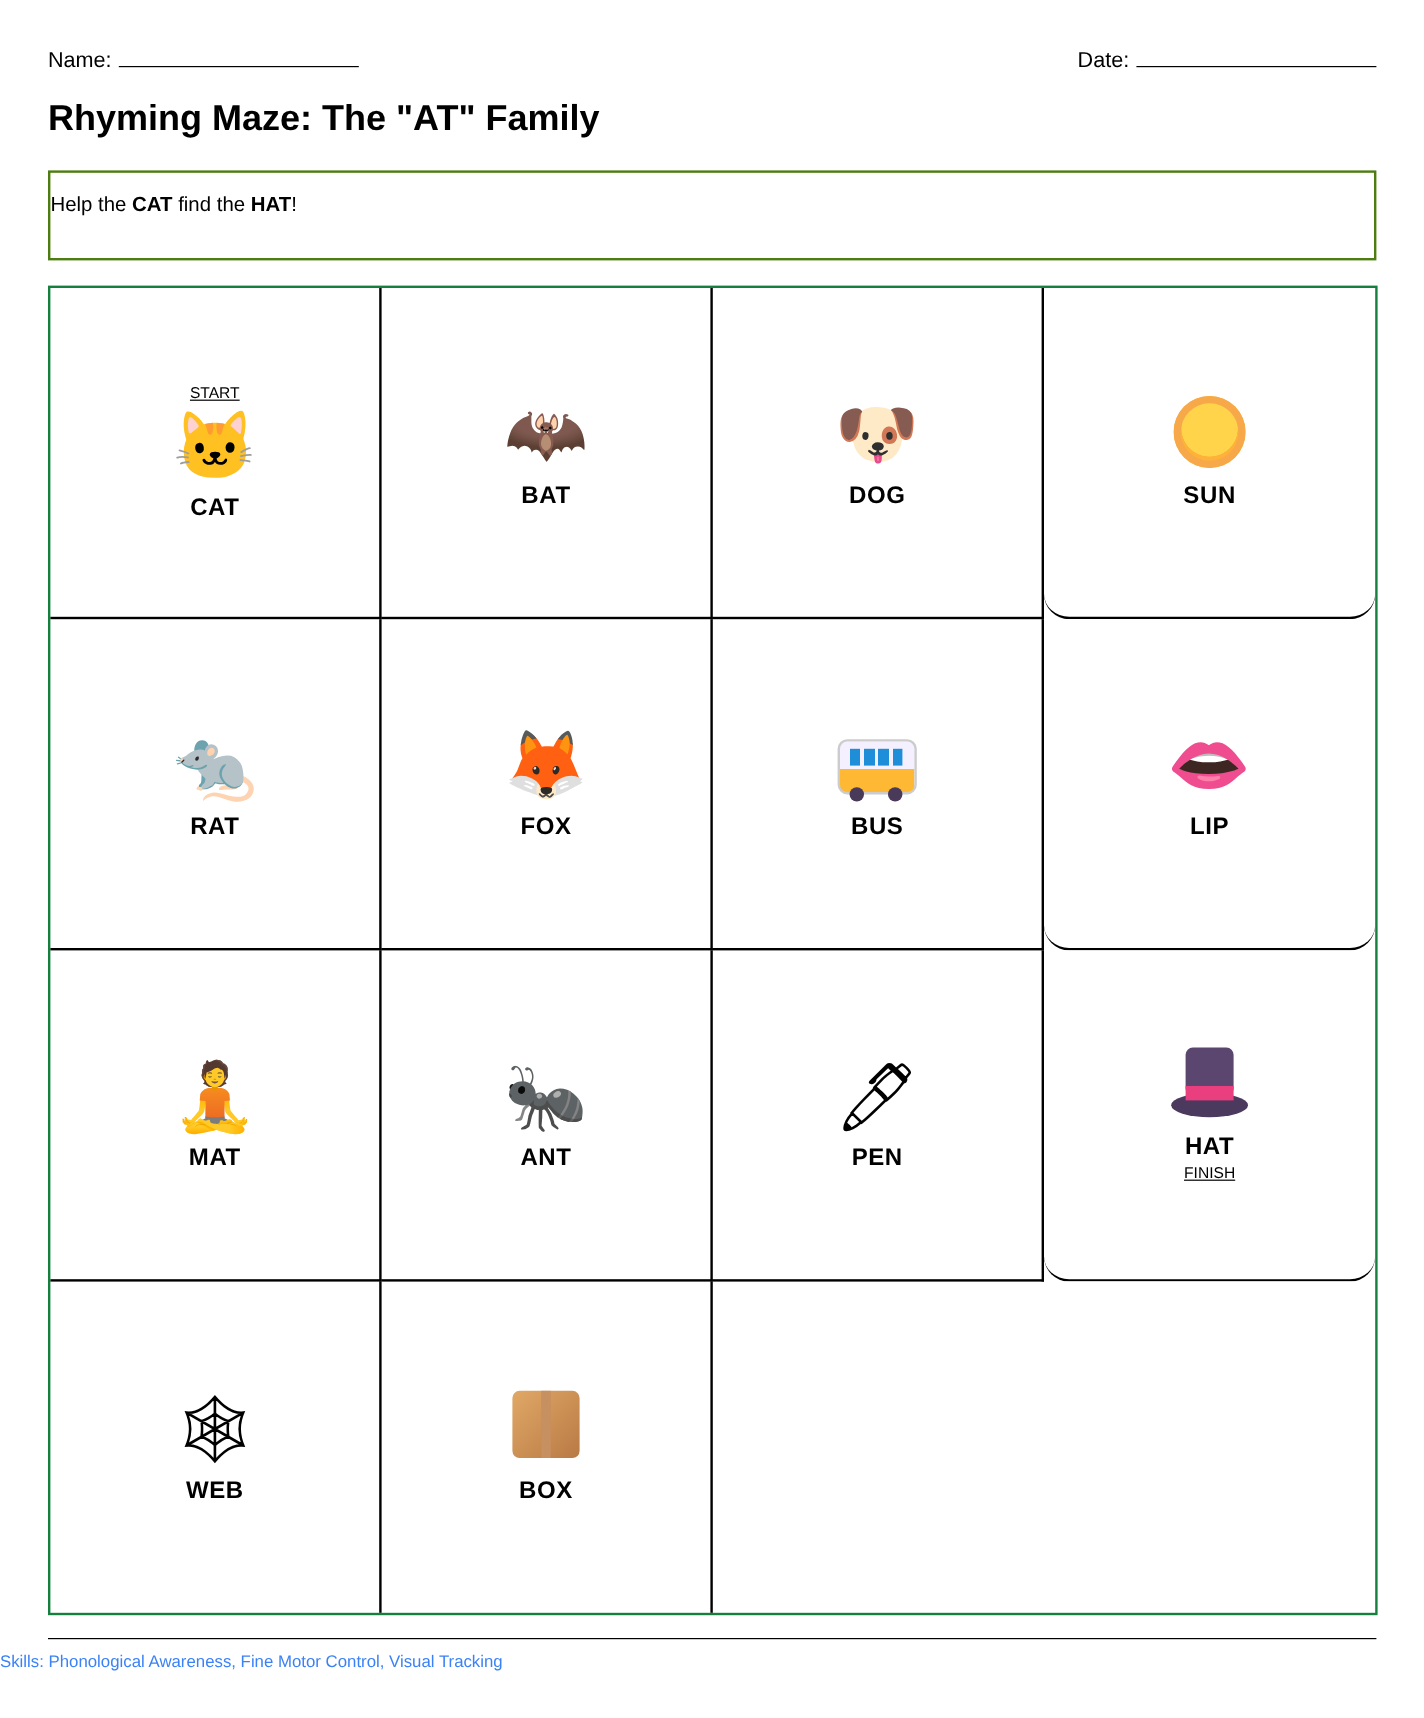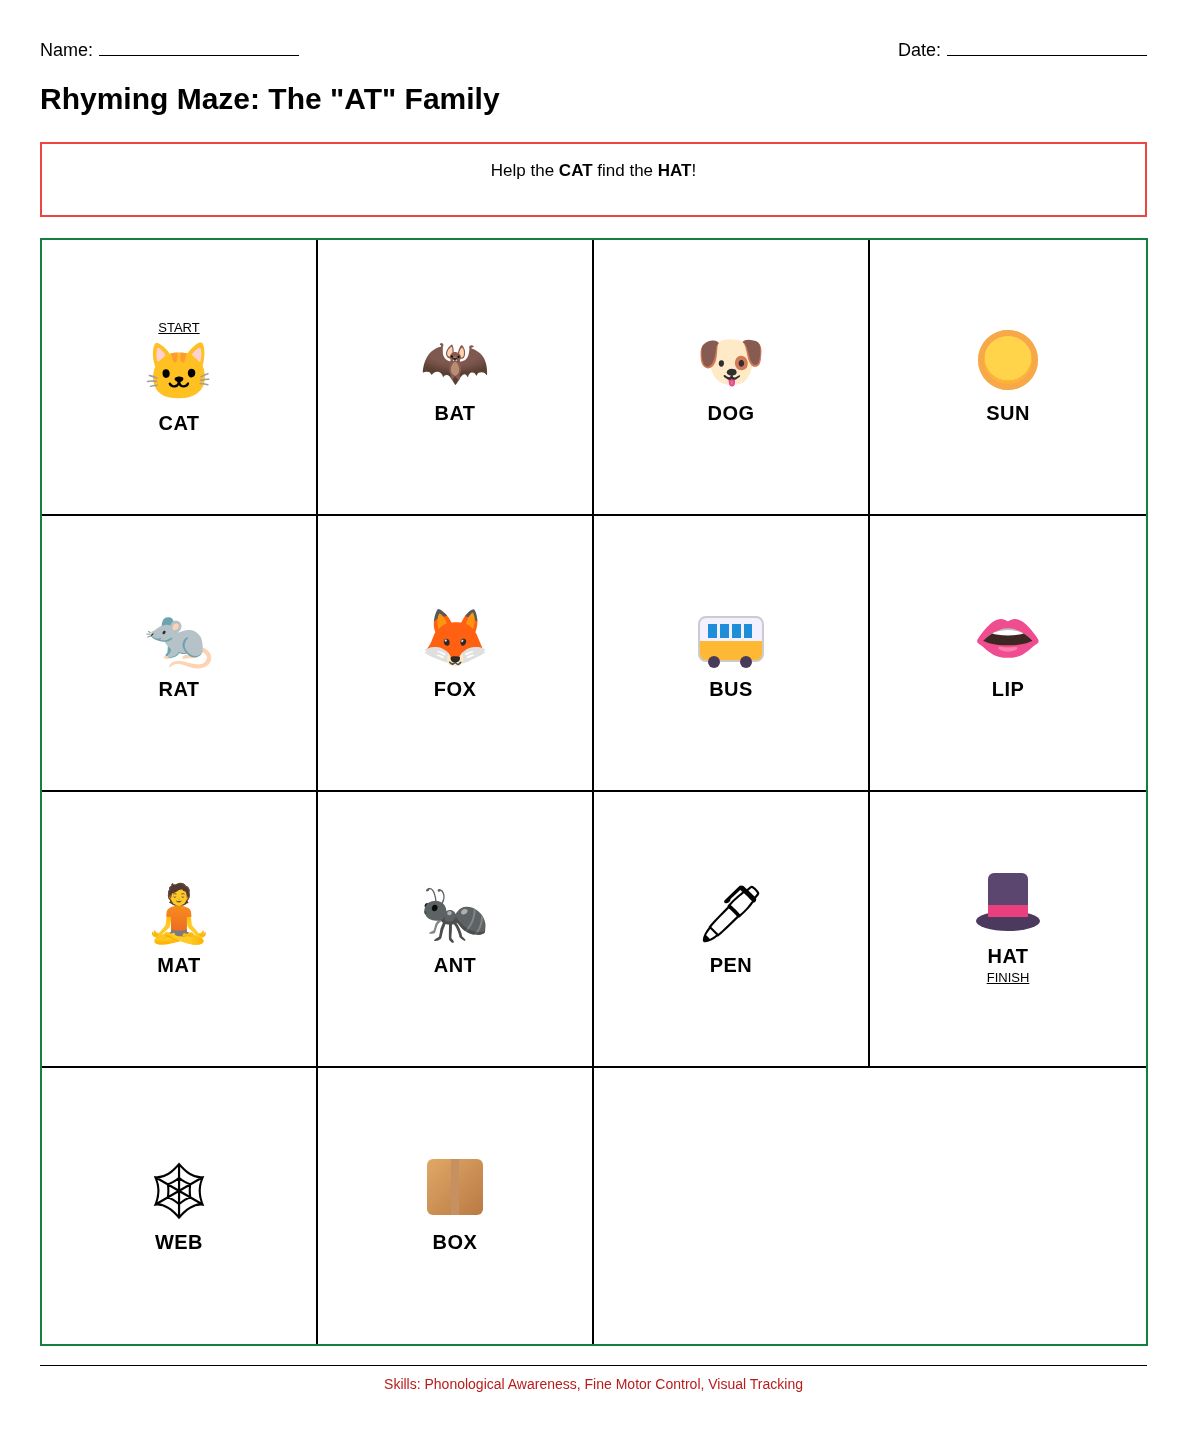--- a/index.html
+++ b/index.html
@@ -13,45 +13,45 @@
     font-size: 18px;
   }
   .field { display: flex; align-items: flex-end; }
   .field .line { display: inline-block; width: 200px; border-bottom: 1px solid #000; margin-left: 6px; height: 1px; margin-bottom: 5px; }
   h1 {
     position: absolute; left: 40px; top: 82px; margin: 0;
     font-size: 30px; font-weight: bold; letter-spacing: 0px;
   }
   .instructions {
     position: absolute; left: 40px; top: 142px; width: 1103px; height: 71px;
-    border: 2px solid #ef4444; text-align: center; font-size: 17px; line-height: 21px;
+    border: 2px solid #4d7c0f; text-align: left; font-size: 17px; line-height: 21px;
     box-sizing: content-box;
   }
   .instructions .inner { padding-top: 16px; }
   .grid {
     position: absolute; left: 40px; top: 238px; width: 1104px; height: 1104px;
     border: 2px solid #15803d; display: grid;
     grid-template-columns: repeat(4, 1fr); grid-template-rows: repeat(4, 1fr);
     box-sizing: content-box;
   }
   .cell {
     border-right: 2px solid #000; border-bottom: 2px solid #000;
     display: flex; flex-direction: column; align-items: center; justify-content: center;
     position: relative;
   }
-  .cell:nth-child(4n) { border-right: none; }
+  .cell:nth-child(4n) { border-right: none; border-radius: 21px; }
   .cell:nth-child(n+13) { border-bottom: none; }
   .emoji { font-size: 56px; line-height: 64px; height: 66px; }
   .word { font-size: 20px; font-weight: bold; margin-top: 6px; letter-spacing: 0.5px; }
   .tag { font-size: 13px; text-decoration: underline; line-height: 16px; }
   .tag.start { margin-bottom: 4px; }
   .tag.finish { margin-top: 2px; }
   .footer-line { position: absolute; left: 40px; right: 40px; top: 1365px; border-top: 1px solid #000; }
   .footer {
-    position: absolute; left: 0; right: 0; top: 1376px; text-align: center; font-size: 14px; color: #b91c1c;
+    position: absolute; left: 0; right: 0; top: 1376px; font-size: 14px; color: #3b82f6;
   }
   .sun { width: 60px; height: 60px; border-radius: 50%; background: radial-gradient(circle at 50% 45%, #ffd44a 0 52%, #ffb23a 53% 100%); box-shadow: 0 0 0 6px #f7a94a inset; }
   .pig { width: 60px; height: 56px; border-radius: 50%; background: radial-gradient(circle at 45% 40%, #ff9fc7, #ec5fa0); position:relative; }
   .pig::after { content:""; position:absolute; left:19px; top:28px; width:22px; height:15px; border-radius:50%; background:#ff8cbc; box-shadow: inset 0 0 0 2px #d84d8d; }
   .bus { width: 62px; height: 42px; border-radius: 8px; background: linear-gradient(#f4f0ff 0 55%, #ffb833 55% 100%); border: 2px solid #ccc; position: relative; margin-top: 10px; }
   .bus::before { content:""; position:absolute; left:8px; top:6px; width:44px; height:14px; background: repeating-linear-gradient(90deg, #1e8ed8 0 9px, #f4f0ff 9px 12px); }
   .bus::after { content:""; position:absolute; left:8px; bottom:-8px; width:12px; height:12px; border-radius:50%; background:#4a3a5a; box-shadow: 32px 0 0 #4a3a5a; }
   .bed { width: 64px; height: 44px; position: relative; margin-top: 16px; }
   .bed::before { content:""; position:absolute; left:0; bottom:0; width:64px; height:20px; background:#5b3a86; border-radius:3px; }
   .bed::after { content:""; position:absolute; left:18px; top:10px; width:44px; height:16px; background:#2c7fe0; border-radius:6px 6px 0 0; }

